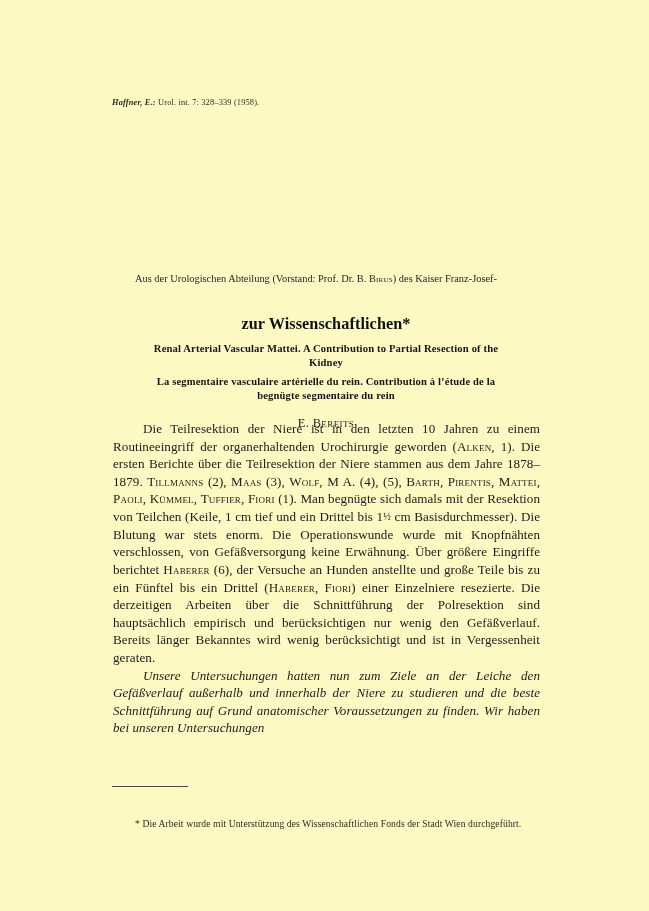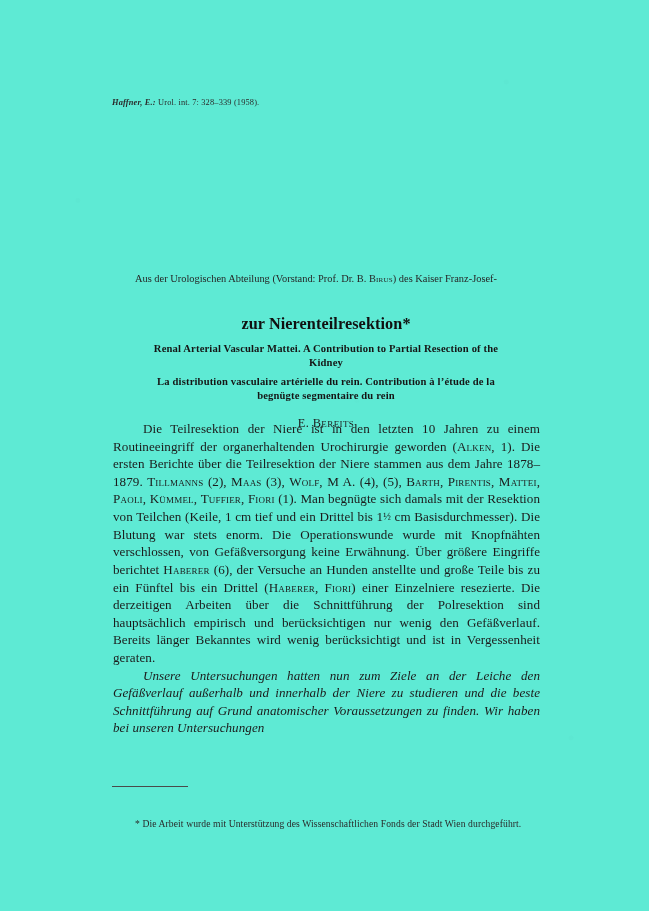--- a/index.html
+++ b/index.html
@@ -12,21 +12,21 @@
     height: 911px;
     position: relative;
     font-family: "Liberation Serif", "DejaVu Serif", serif;
     color: #1a1a1a;
     overflow: hidden;
   }
 
   .page {
     position: absolute;
     inset: 0;
-    background: #5eead4;
+    background: #fef9c3;
   }
 
   
   .page::before {
     content: "";
     position: absolute;
     inset: 0;
     background:
       radial-gradient(circle at 12% 22%, rgba(0,0,0,0.012) 0 2px, transparent 3px),
       radial-gradient(circle at 78% 9%, rgba(0,0,0,0.010) 0 2px, transparent 3px),
@@ -162,28 +162,28 @@
   <div class="running-head">
     <span class="author-cite">Haffner, E.:</span><span> Urol. int. 7: 328–339 (1958).</span>
   </div>
 
   <div class="affiliation">
     <div><span>Aus der Urologischen Abteilung (Vorstand: Prof. Dr. B. </span><span class="smallcaps">Birus</span><span>) des Kaiser Franz-Josef-</span></div>
   </div>
 
   <div class="title-block">
     <div class="title-de">
-      <div>zur Nierenteilresektion*</div>
+      <div>zur Wissenschaftlichen*</div>
     </div>
     <div class="title-en">
       <div>Renal Arterial Vascular Mattei. A Contribution to Partial Resection of the</div>
       <div>Kidney</div>
     </div>
     <div class="title-fr">
-      <div>La distribution vasculaire artérielle du rein. Contribution à l’étude de la</div>
+      <div>La segmentaire vasculaire artérielle du rein. Contribution à l’étude de la</div>
       <div>begnügte segmentaire du rein</div>
     </div>
     <div class="byline"><span>E. </span><span class="nm">Bereits</span></div>
   </div>
 
   <div class="body-text">
     <p><span>Die Teilresektion der Niere ist in den letzten 10 Jahren zu einem Routineeingriff der organerhaltenden Urochirurgie geworden (</span><span class="smallcaps">Alken</span><span>, 1). Die ersten Berichte über die Teilresektion der Niere stammen aus dem Jahre 1878–1879. </span><span class="smallcaps">Tillmanns</span><span> (2), </span><span class="smallcaps">Maas</span><span> (3), </span><span class="smallcaps">Wolf</span><span>, M A. (4), (5), </span><span class="smallcaps">Barth</span><span>, </span><span class="smallcaps">Pirentis</span><span>, </span><span class="smallcaps">Mattei</span><span>, </span><span class="smallcaps">Paoli</span><span>, </span><span class="smallcaps">Kümmel</span><span>, </span><span class="smallcaps">Tuffier</span><span>, </span><span class="smallcaps">Fiori</span><span> (1). Man begnügte sich damals mit der Resektion von Teilchen (Keile, 1 cm tief und ein Drittel bis 1</span><span class="frac">½</span><span> cm Basisdurchmesser). Die Blutung war stets enorm. Die Operationswunde wurde mit Knopfnähten verschlossen, von Gefäßversorgung keine Erwähnung. Über größere Eingriffe berichtet </span><span class="smallcaps">Haberer</span><span> (6), der Versuche an Hunden anstellte und große Teile bis zu ein Fünftel bis ein Drittel (</span><span class="smallcaps">Haberer</span><span>, </span><span class="smallcaps">Fiori</span><span>) einer Einzelniere resezierte. Die derzeitigen Arbeiten über die Schnittführung der Polresektion sind hauptsächlich empirisch und berücksichtigen nur wenig den Gefäßverlauf. Bereits länger Bekanntes wird wenig berücksichtigt und ist in Vergessenheit geraten.</span></p>
     <p>Unsere Untersuchungen hatten nun zum Ziele an der Leiche den Gefäßverlauf außerhalb und innerhalb der Niere zu studieren und die beste Schnittführung auf Grund anatomischer Voraussetzungen zu finden. Wir haben bei unseren Untersuchungen</p>
   </div>
 

